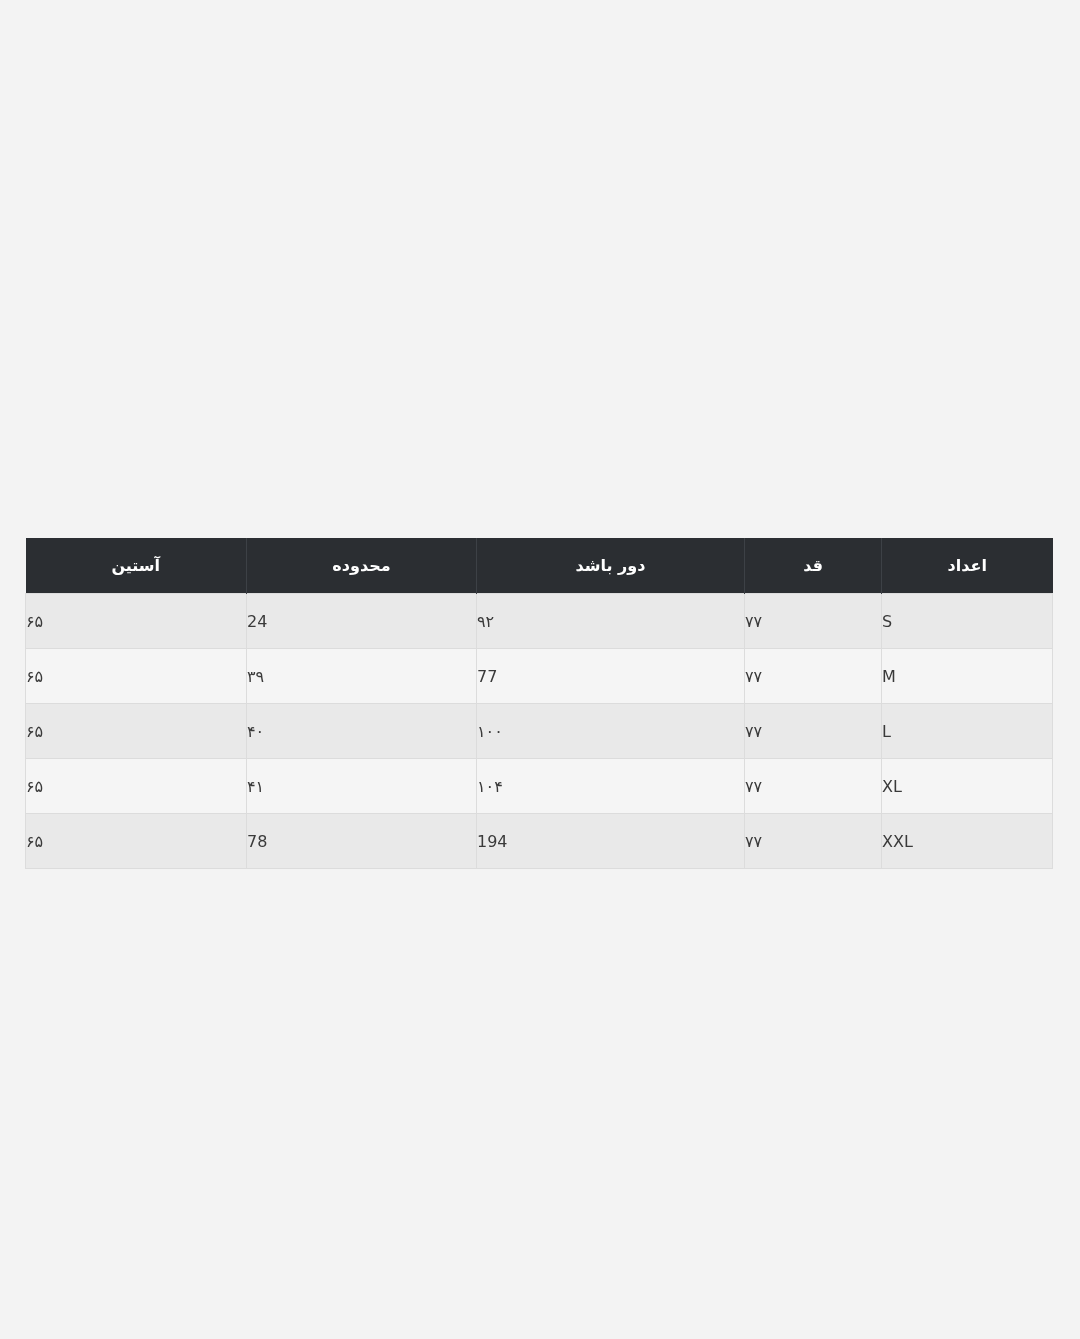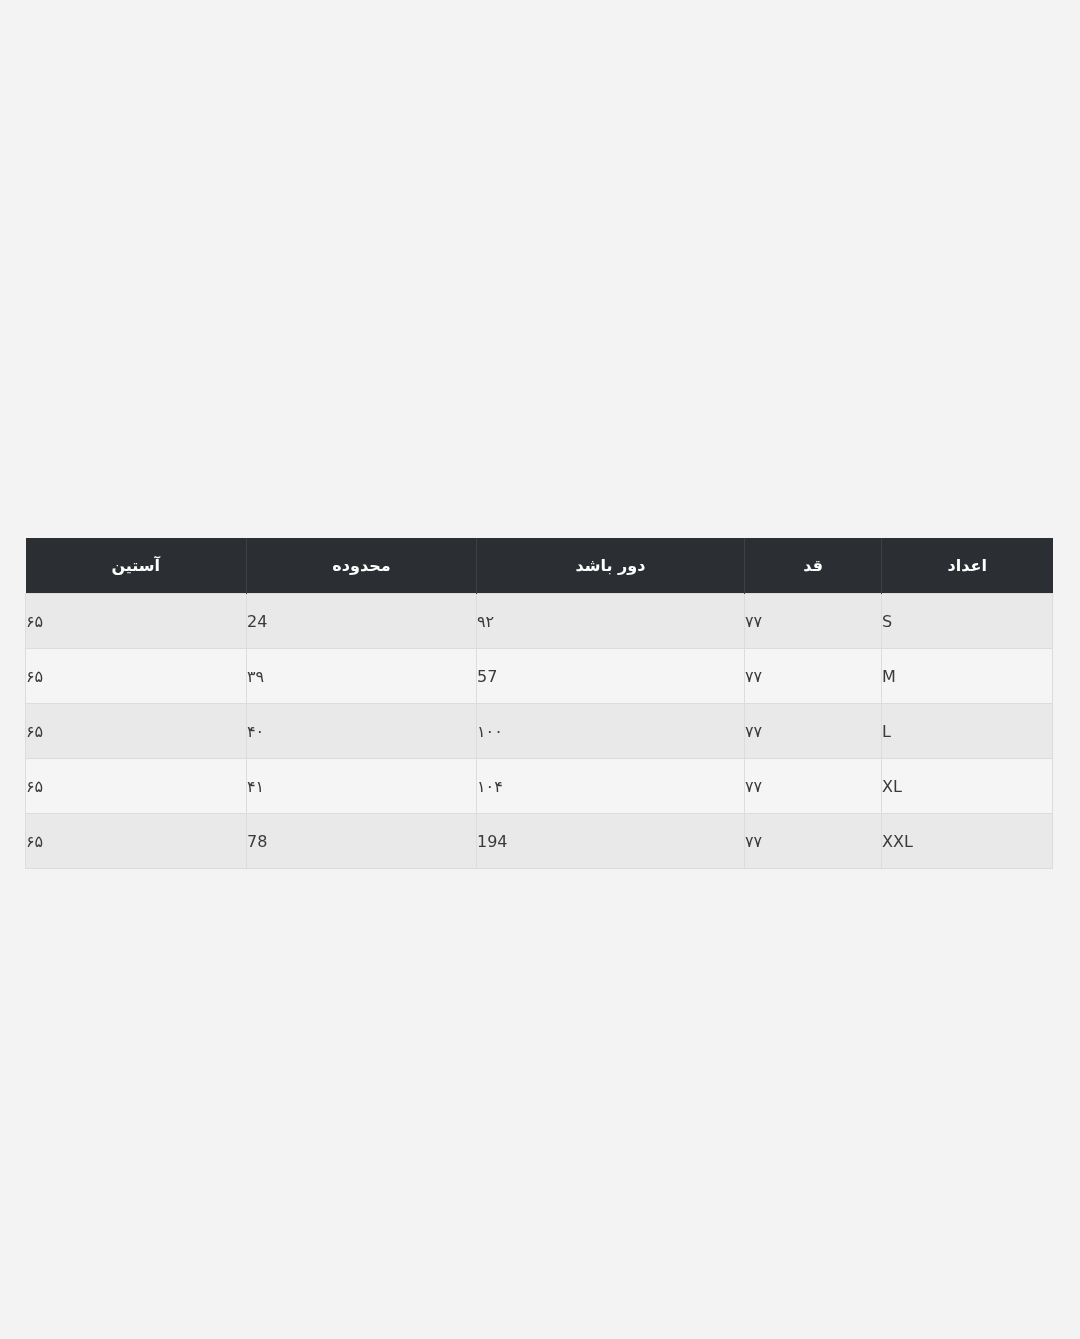--- a/index.html
+++ b/index.html
@@ -109,21 +109,21 @@
       <tr>
         <td>S</td>
         <td>۷۷</td>
         <td>۹۲</td>
         <td>24</td>
         <td>۶۵</td>
       </tr>
       <tr>
         <td>M</td>
         <td>۷۷</td>
-        <td>57</td>
+        <td>77</td>
         <td>۳۹</td>
         <td>۶۵</td>
       </tr>
       <tr>
         <td>L</td>
         <td>۷۷</td>
         <td>۱۰۰</td>
         <td>۴۰</td>
         <td>۶۵</td>
       </tr>

